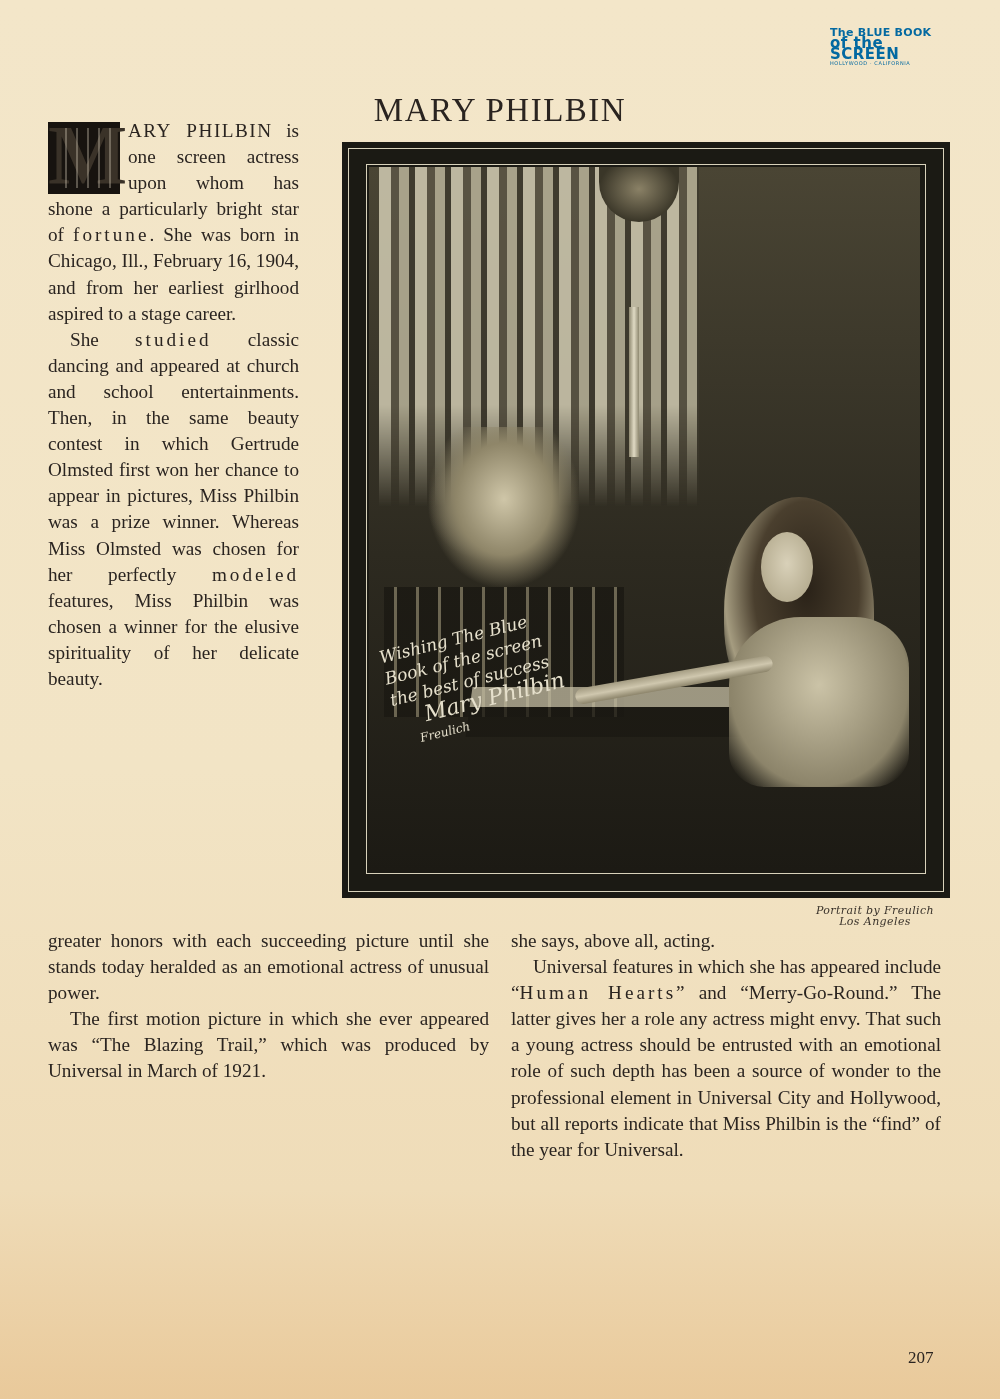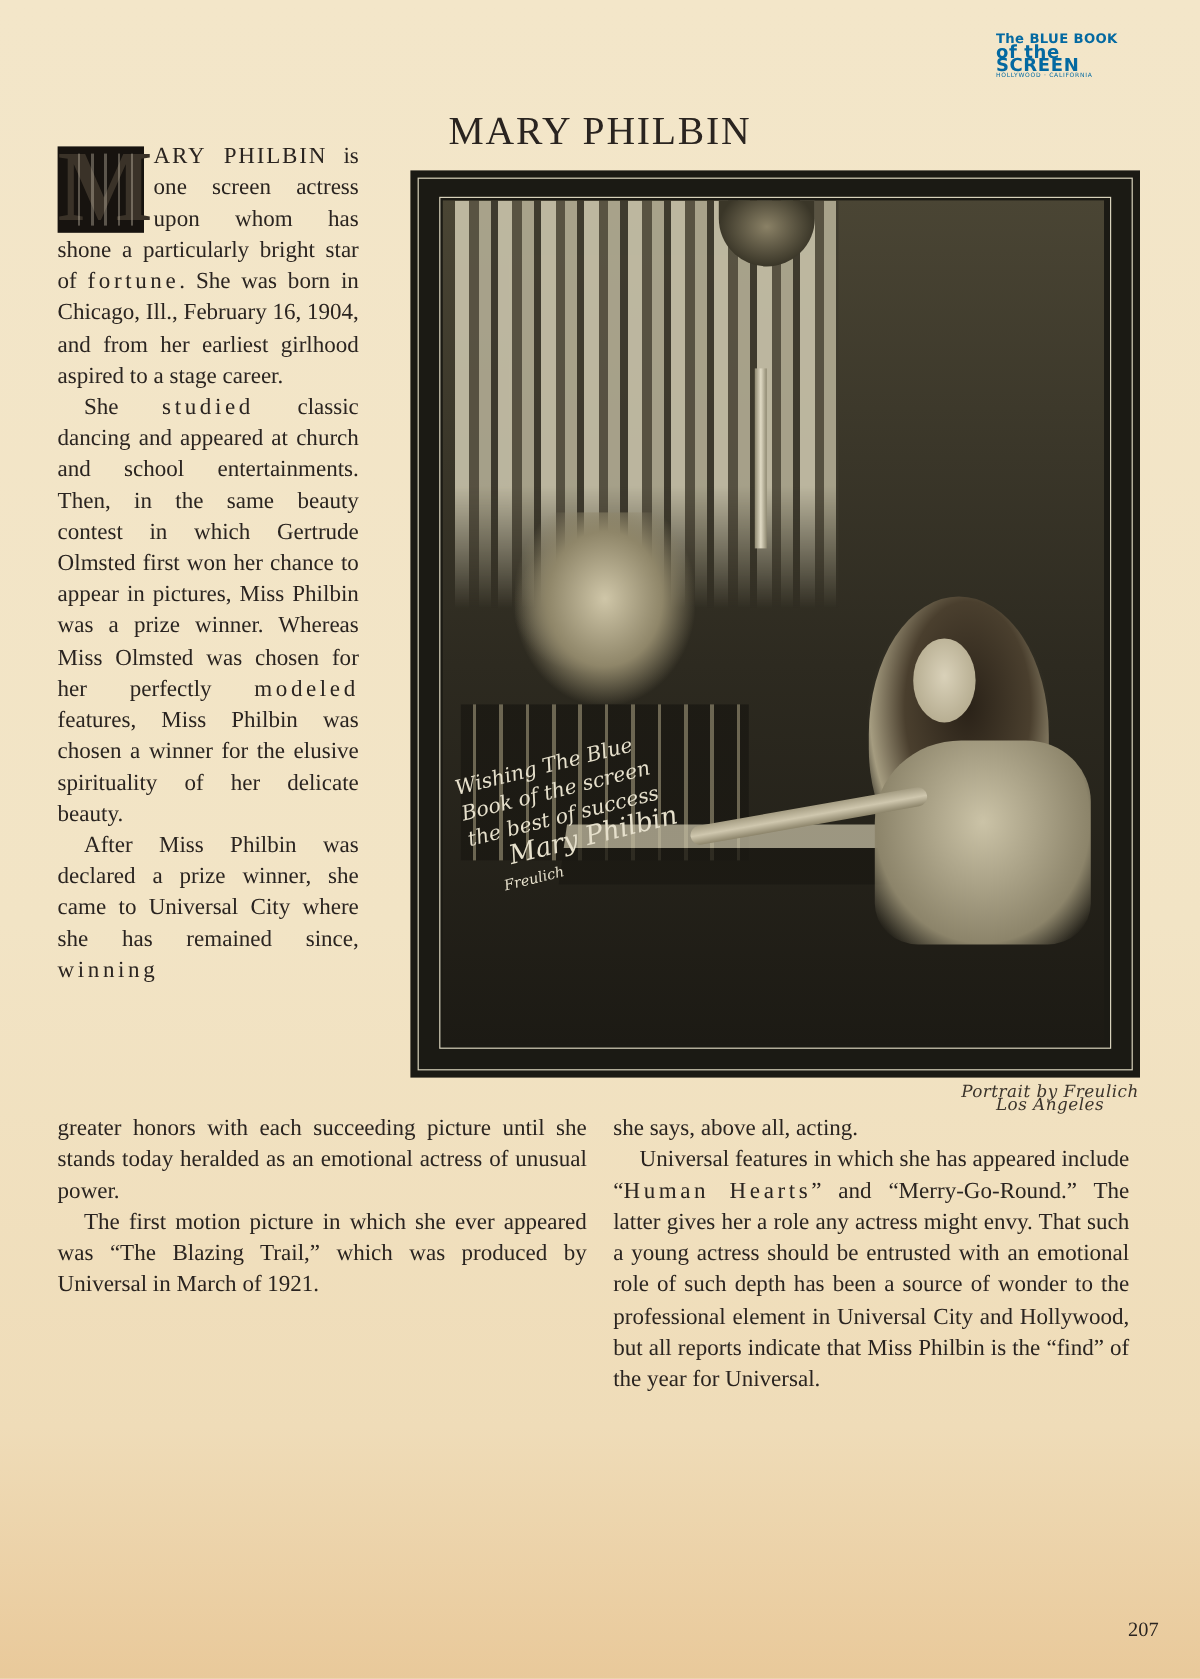--- a/index.html
+++ b/index.html
@@ -117,25 +117,25 @@
   .inscription {
     position: absolute; left: 8px; top: 480px; width: 190px;
     font-family: "DejaVu Serif", serif; font-style: italic;
     color: #e6e0cc; font-size: 17px; line-height: 22px;
     transform: rotate(-14deg); transform-origin: 0 0;
   }
   .inscription .sig { font-size: 22px; margin-left: 30px; }
   .inscription .ph { font-size: 12px; margin-left: 20px; }
   .credit {
     position: absolute; left: 800px; top: 905px; width: 150px; text-align: center;
-    font-family: "DejaVu Serif", serif; font-style: italic; font-size: 14px; line-height: 11px;
+    font-family: "DejaVu Serif", serif; font-style: italic; font-size: 11px; line-height: 11px;
     color: #3a332b; letter-spacing: 0.4px;
   }
   .page-number {
-    position: absolute; left: 908px; top: 1348px; font-size: 17px; color: #2a2420; margin-left: 32px;
+    position: absolute; left: 908px; top: 1348px; font-size: 17px; color: #2a2420;
   }
 </style>
 </head>
 <body>
 
 <div class="masthead">
   <div class="l1">The BLUE BOOK</div>
   <div class="l2">of the SCREEN</div>
   <div class="l3">HOLLYWOOD · CALIFORNIA</div>
 </div>
@@ -144,23 +144,20 @@
 
 <div class="col col-a">
   <p>
     <span class="dropcap">
         <span>M</span>
       </span><span class="smallcaps">ARY PHILBIN</span>
     <span>is one screen actress upon whom has shone a particularly bright star of </span><span class="spaced">fortune</span><span>. She was born in Chicago, Ill., February 16, 1904, and from her earliest girlhood aspired to a stage career.</span>
   </p>
   <p class="ind">
     <span>She </span><span class="spaced">studied</span><span> classic dancing and appeared at church and school entertainments. Then, in the same beauty contest in which Gertrude Olmsted first won her chance to appear in pictures, Miss Philbin was a prize winner. Whereas Miss Olmsted was chosen for her perfectly </span><span class="spaced">modeled</span><span> features, Miss Philbin was chosen a winner for the elusive spirituality of her delicate beauty.</span>
-  </p>
-  <p class="ind">
-    <span>After Miss Philbin was declared a prize winner, she came to Universal City where she has remained since, </span><span class="spaced">winning</span>
   </p>
 </div>
 
 <div class="frame">
   <div class="line1"></div>
   <div class="line2"></div>
   <div class="photo" title="Portrait of Mary Philbin seated at a pipe organ">
     <div class="pipes"></div>
     <div class="lamp"></div>
     <div class="candle"></div>

